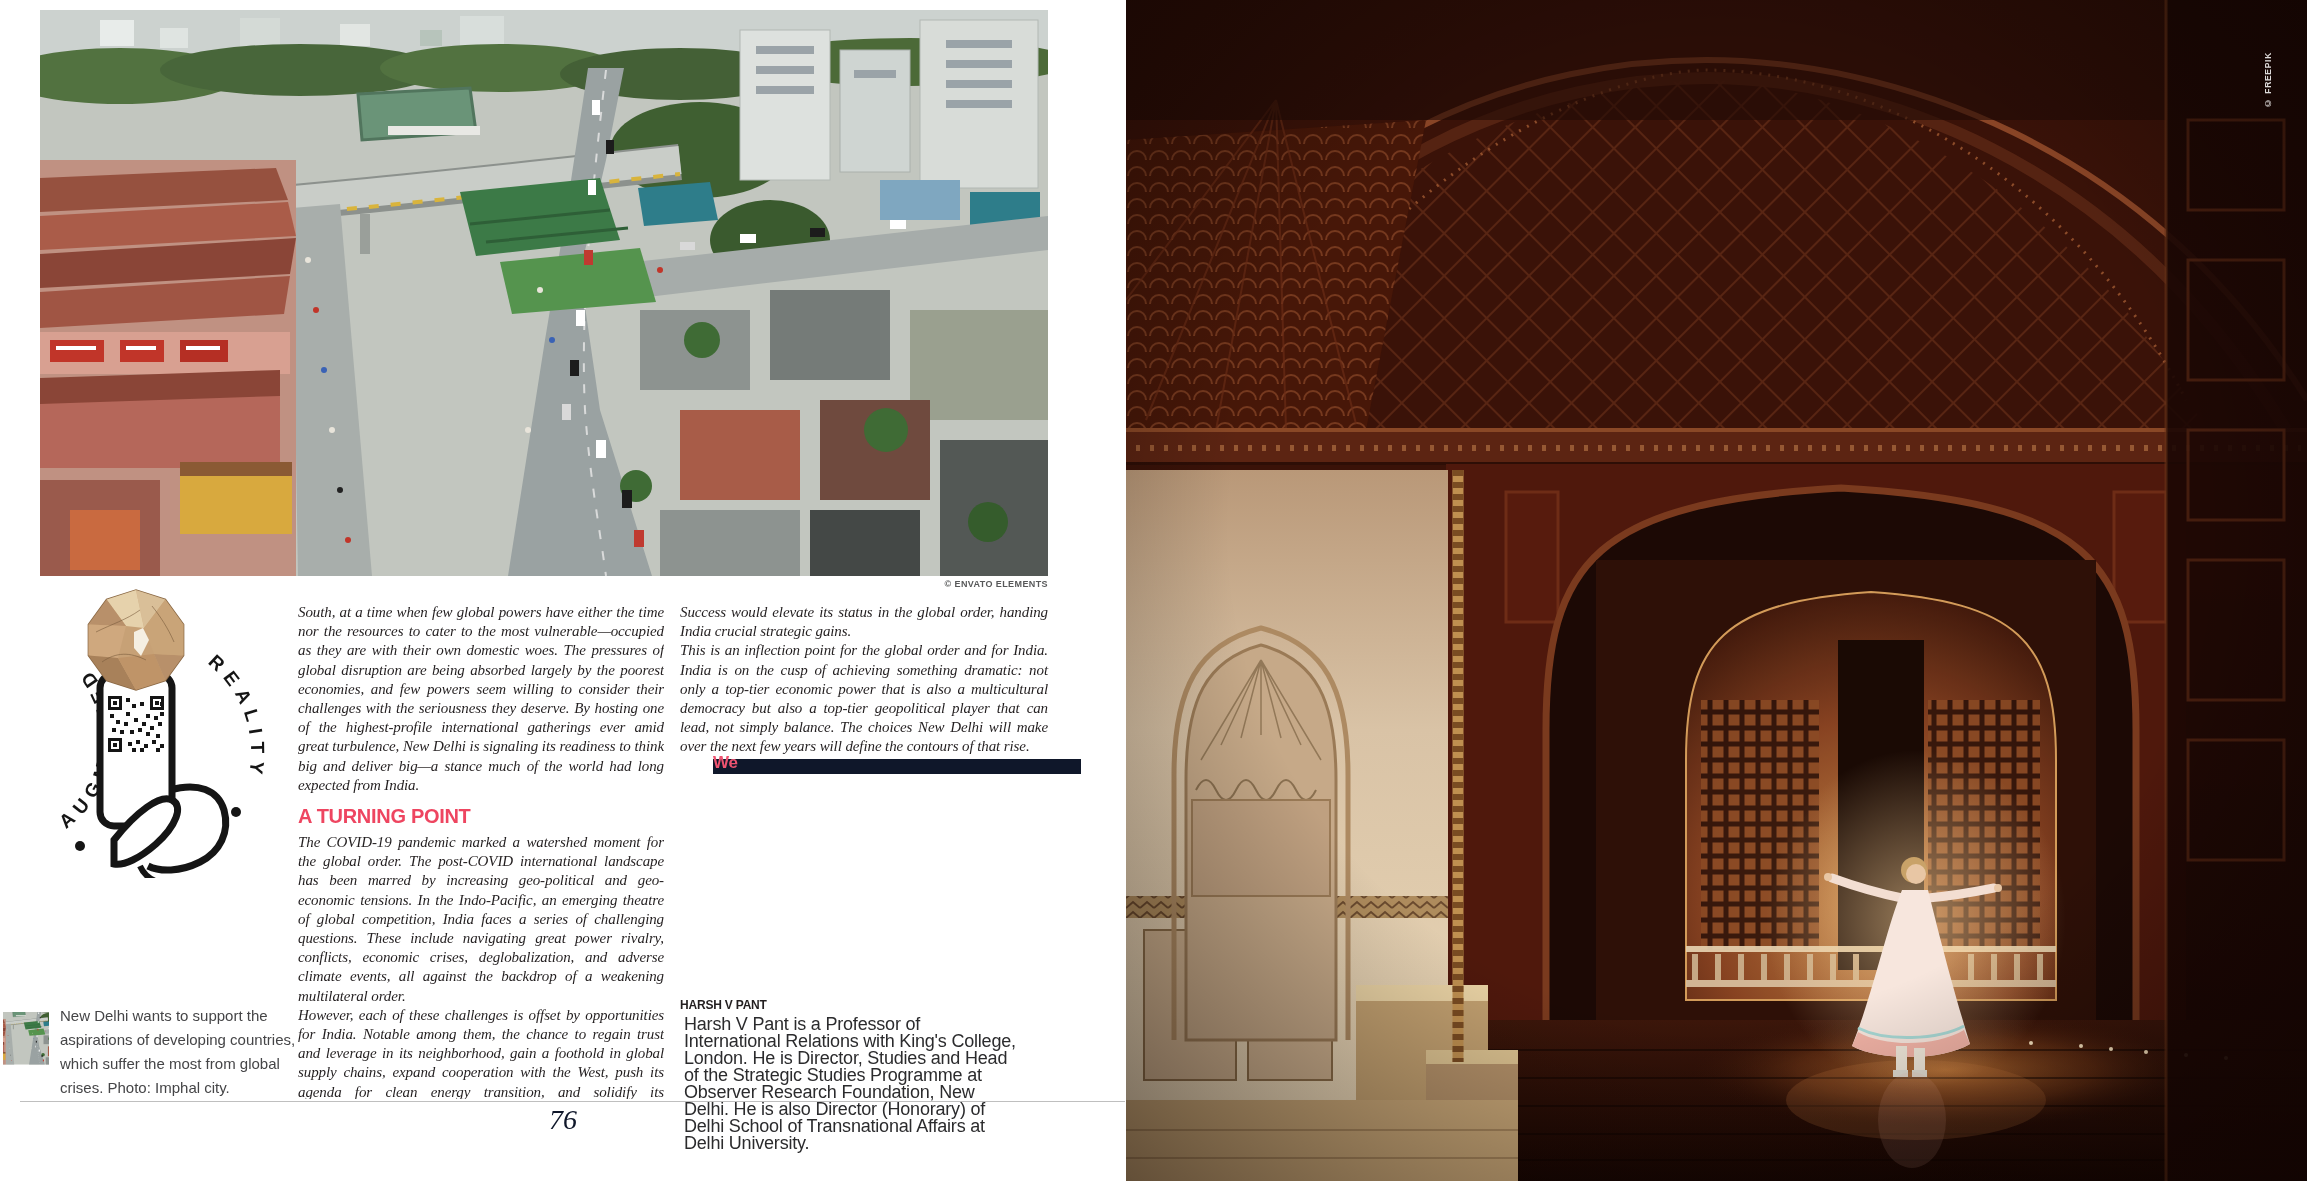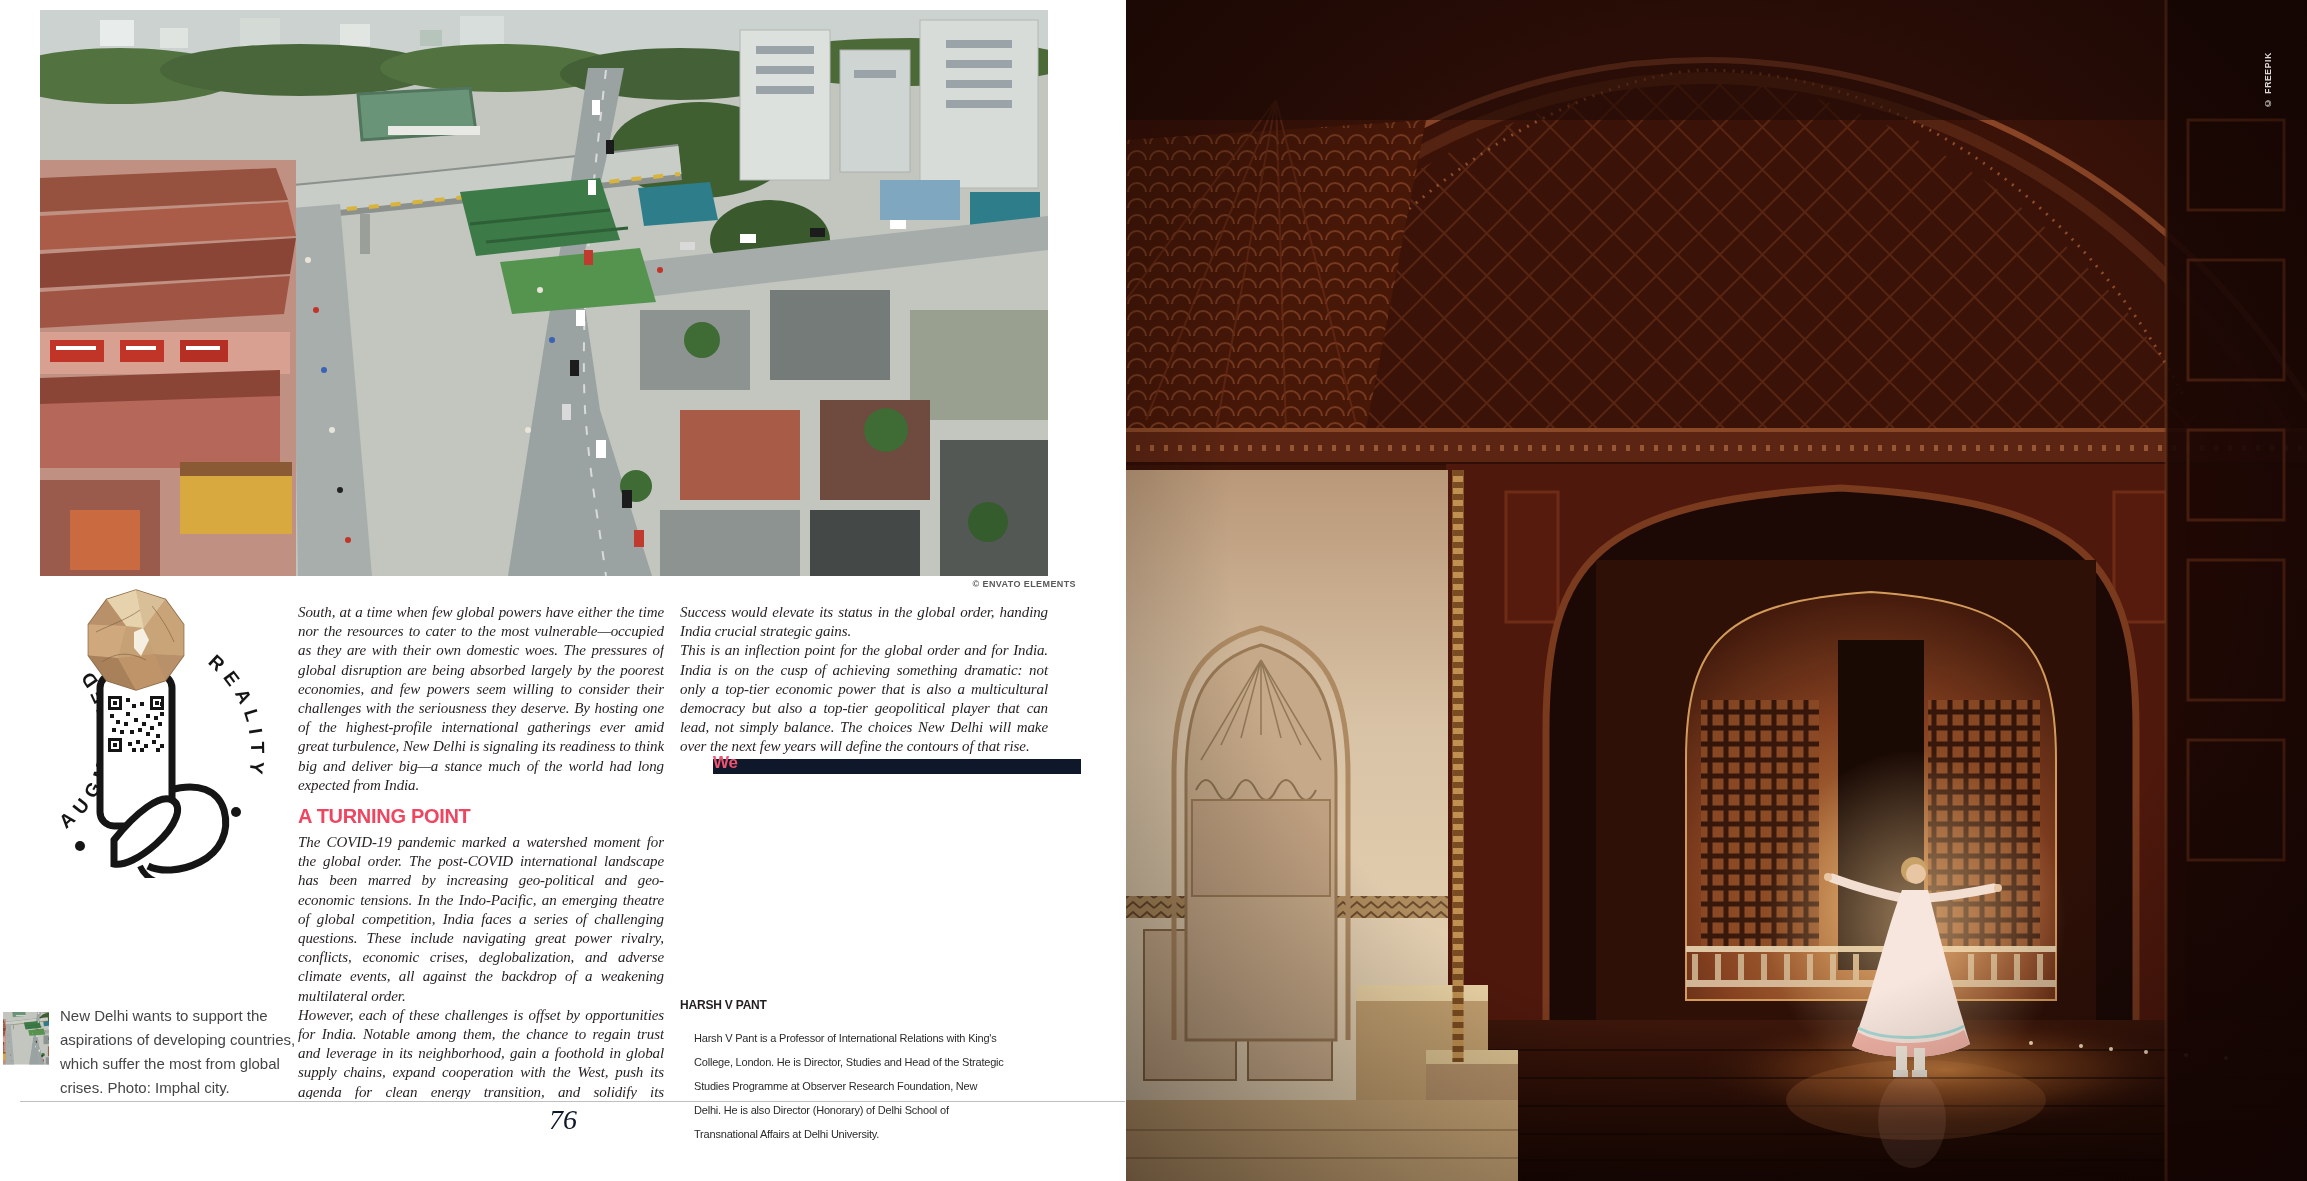--- a/index.html
+++ b/index.html
@@ -1,36 +1,36 @@
 <!DOCTYPE html>
 <html><head>
 <meta charset="utf-8">
 <style>
   html,body{margin:0;padding:0;background:#ffffff;}
   .spread{position:relative;width:2307px;height:1181px;background:#ffffff;overflow:hidden;
           font-family:"Liberation Serif",serif;color:#231f20;}
   
   .left-page{position:absolute;left:0;top:0;width:1126px;height:1181px;background:#fff;}
   .hero-photo{position:absolute;left:40px;top:10px;width:1008px;height:566px;overflow:hidden;}
-  .photo-credit{position:absolute;left:776px;top:579px;width:300px;text-align:right;
+  .photo-credit{position:absolute;left:748px;top:579px;width:300px;text-align:right;
     font:bold 9px "Liberation Sans",sans-serif;color:#58595a;letter-spacing:.4px;}
   .ar-badge{position:absolute;left:18px;top:578px;width:258px;height:300px;}
   .col{position:absolute;top:603px;width:366px;font-size:15px;line-height:19.2px;
     text-align:justify;letter-spacing:-.1px;}
   .col p{margin:0;font-style:italic;}
   .col-1{left:298px;height:496px;overflow:hidden;}
   .col-2{left:680px;width:368px;}
   .section-heading{margin:10px 0 5px 0;font:bold 20px "Liberation Sans",sans-serif;
     color:#ee4560;letter-spacing:-.3px;}
   .we-bar{position:absolute;left:713px;top:759px;width:368px;height:15px;background:#0f172a;}
   .we-bar span{position:absolute;left:0;top:-6px;font:bold 17px "Liberation Sans",sans-serif;
     color:#ee5370;letter-spacing:-.3px;}
   .bio{position:absolute;left:680px;top:998px;width:340px;font-family:"Liberation Sans",sans-serif;}
   .bio-name{font-weight:bold;font-size:12px;letter-spacing:-.2px;margin:0 0 3px 0;}
-  .bio-text{font-size:11px;line-height:24px;letter-spacing:-.2px;color:#2b2b2d;margin:14px;}
+  .bio-text{font-size:18px;line-height:17px;letter-spacing:-.2px;color:#2b2b2d;margin:4px;}
   .caption{position:absolute;left:60px;top:1004px;width:252px;
     font:15px/24px "Liberation Sans",sans-serif;color:#454547;}
   .caption-thumb{position:absolute;left:3px;top:1012px;width:46px;height:54px;overflow:hidden;}
   .footer-rule{position:absolute;left:20px;top:1101px;width:1105px;height:1px;background:#bfbfbf;}
   .page-number{position:absolute;left:0;top:1104px;width:1126px;text-align:center;
     font-style:italic;font-size:28px;color:#0f172a;}
   
   .right-page{position:absolute;left:1126px;top:0;width:1181px;height:1181px;background:#2a0e07;}
   .freepik-credit{position:absolute;left:2263px;top:52px;writing-mode:vertical-rl;
     transform:rotate(180deg);font:bold 8.5px "Liberation Sans",sans-serif;color:#ffffff;

